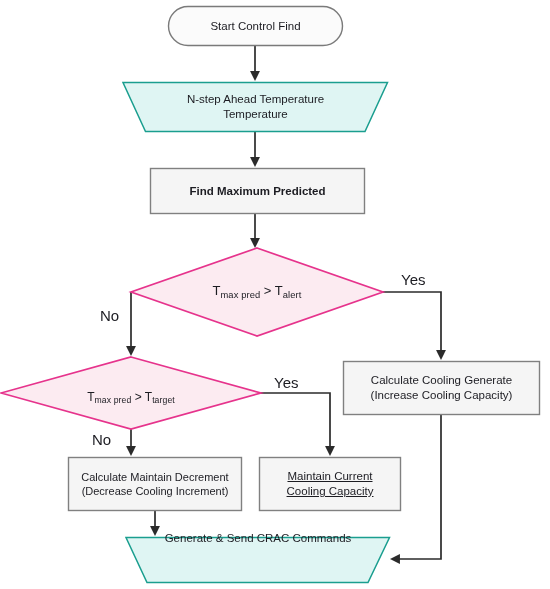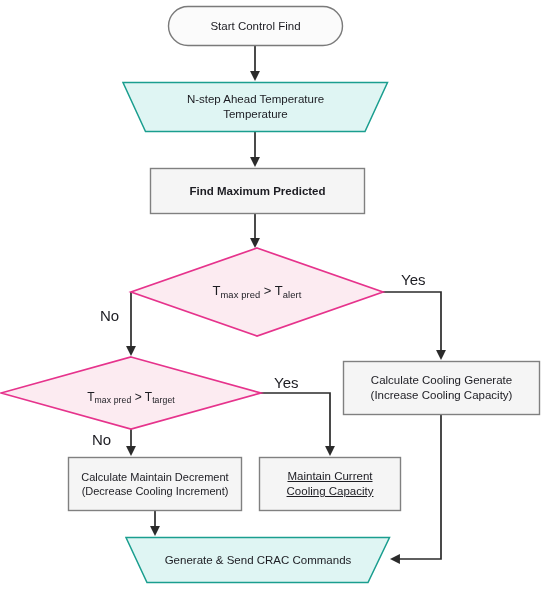--- a/index.html
+++ b/index.html
@@ -85,20 +85,20 @@
 </div>
 
 <div class="node-label" style="left:69px;top:459px;width:172px;height:50px;font-size:11px;">
   <span><span>Calculate Maintain Decrement</span><br><span>(Decrease Cooling Increment)</span></span>
 </div>
 
 <div class="node-label" style="left:260px;top:459px;width:140px;height:50px;text-decoration:underline;">
   <span><span>Maintain Current</span><br><span>Cooling Capacity</span></span>
 </div>
 
-<div class="node-label" style="left:147px;top:538px;width:222px;height:44px;">
+<div class="node-label" style="left:147px;top:516px;width:222px;height:44px;">
   <span>Generate &amp; Send CRAC Commands</span>
 </div>
 
 <div class="edge-label" style="left:100px;top:307px;">No</div>
 <div class="edge-label" style="left:401px;top:271px;">Yes</div>
 <div class="edge-label" style="left:274px;top:374px;">Yes</div>
 <div class="edge-label" style="left:92px;top:431px;">No</div>
 
 </body></html>

